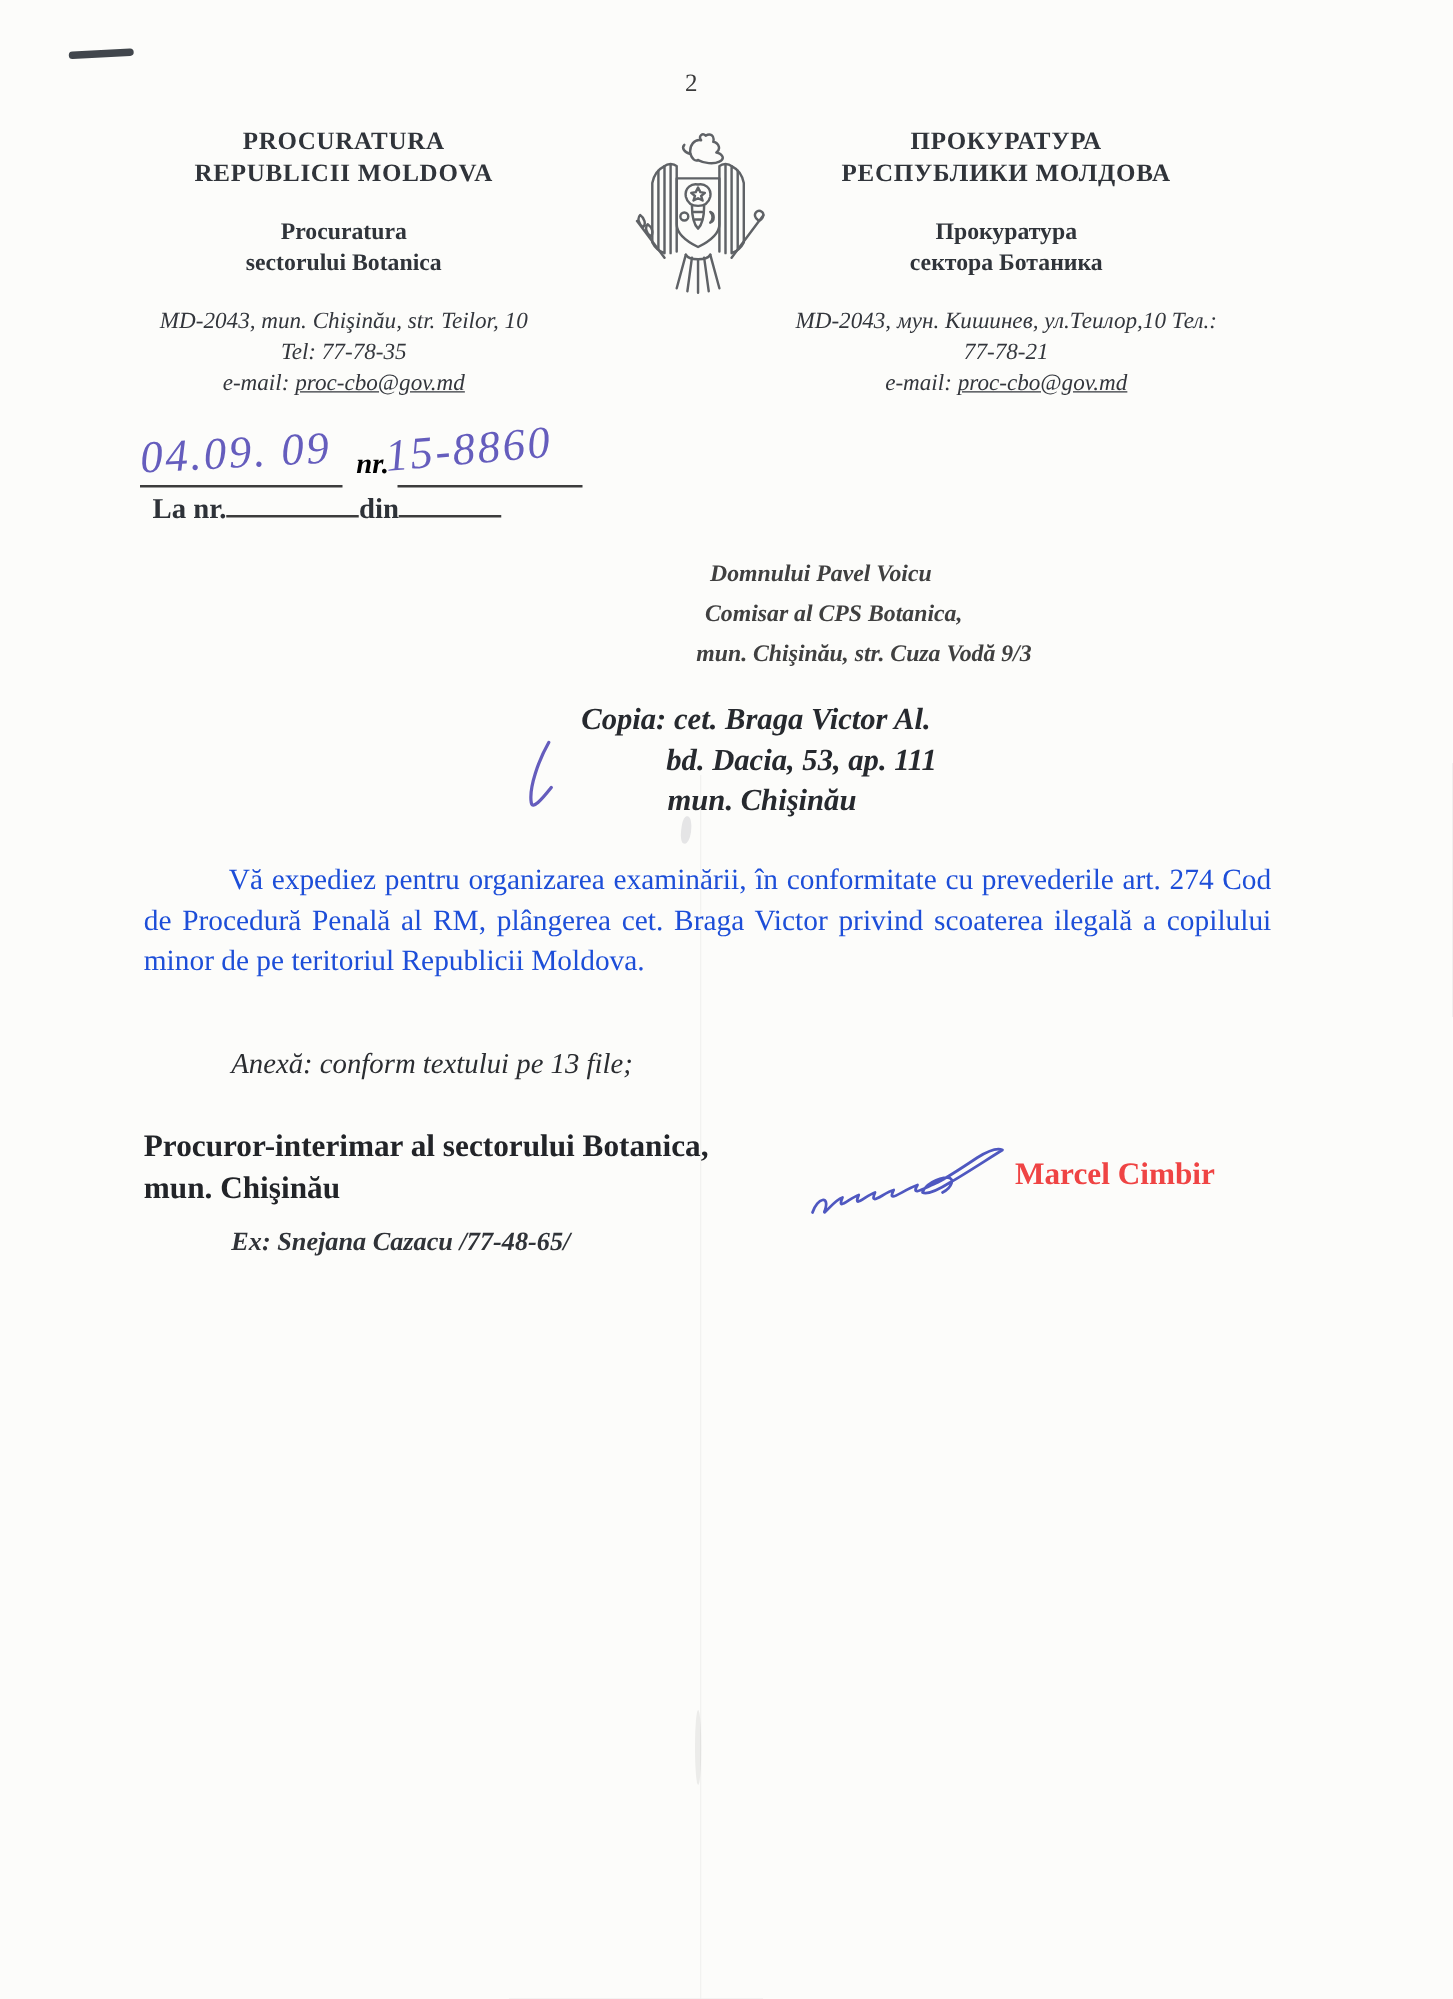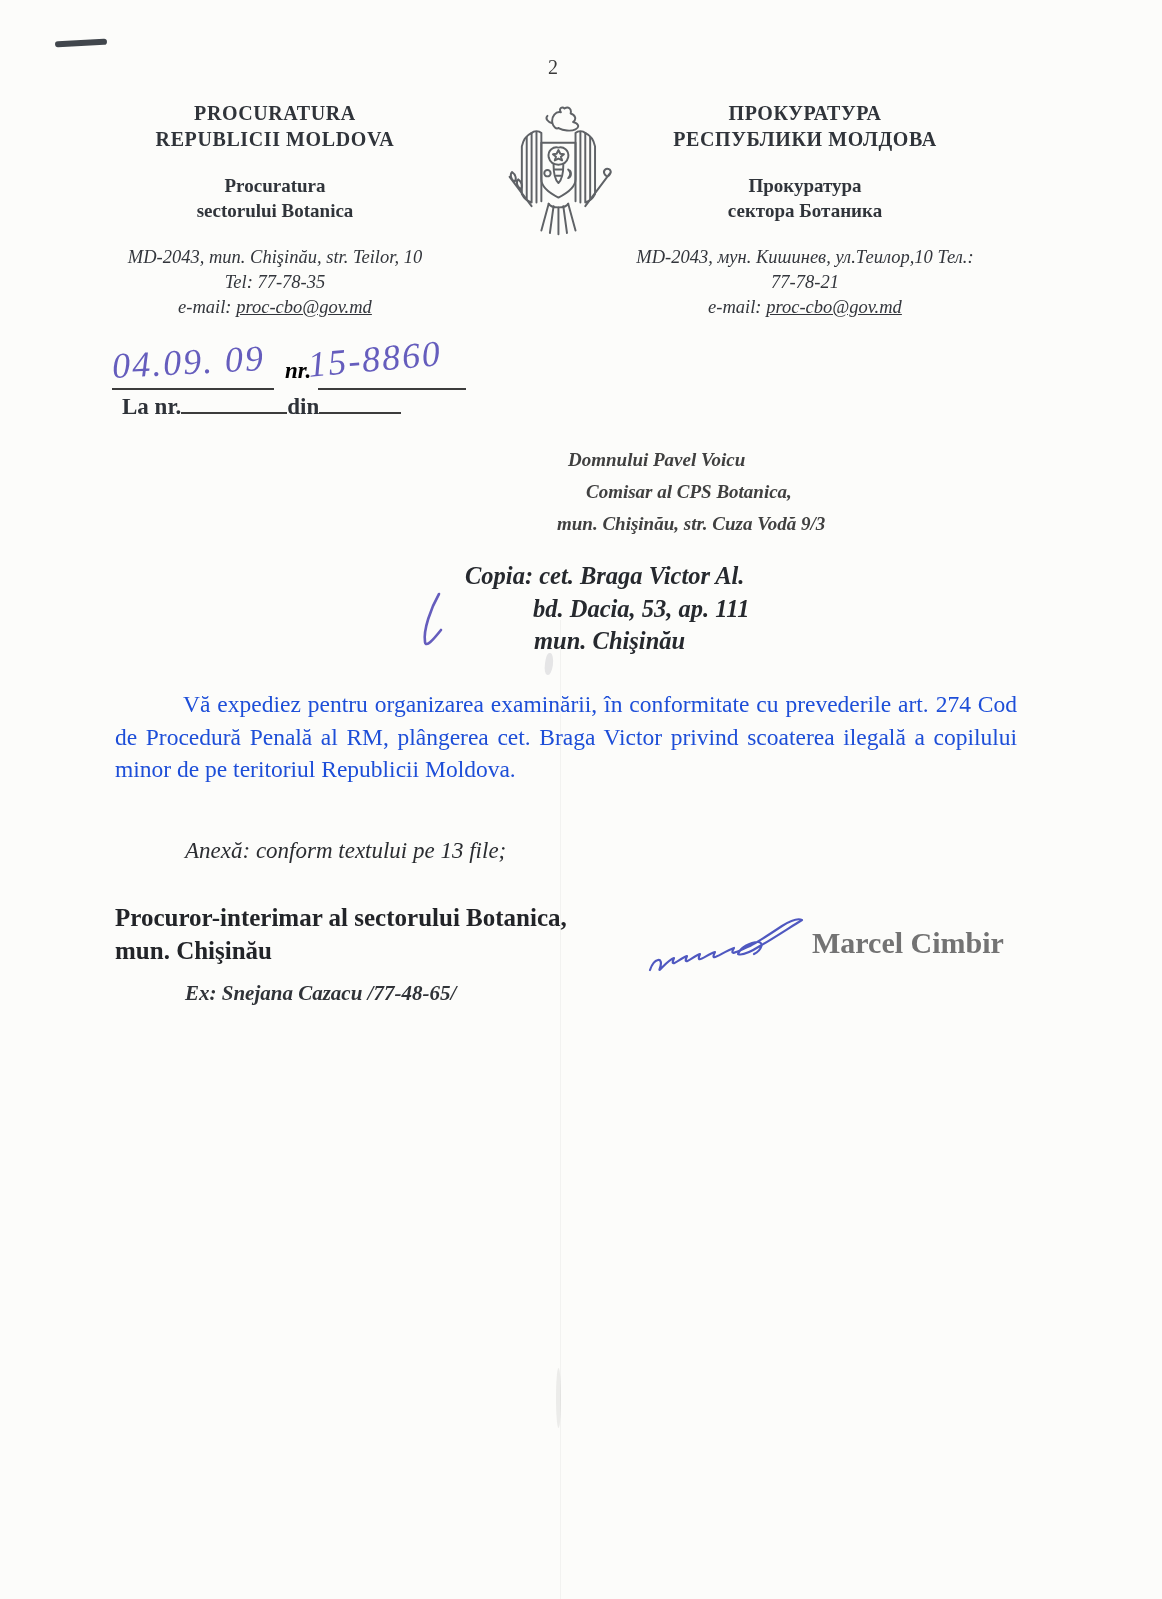--- a/index.html
+++ b/index.html
@@ -44,34 +44,34 @@
   .ul1{left:112px;top:364px;width:162px;height:24px;}
   .ul2{left:318px;top:364px;width:148px;height:24px;}
   .nr-label{left:285px;top:358px;font-weight:bold;font-style:italic;font-size:23px;color:#000000;}
   .lanr-row{left:122px;top:390px;font-weight:bold;font-size:23px;color:#2e3238;}
   .blank1{display:inline-block;width:106px;border-bottom:2px solid #3c3c3c;height:22px;}
   .blank2{display:inline-block;width:82px;border-bottom:2px solid #3c3c3c;height:22px;}
 
   
   .addressee{left:557px;top:444px;font-weight:bold;font-style:italic;font-size:19px;line-height:32px;color:#404040;}
   .addressee .l1{margin-left:11px;}
-  .addressee .l2{margin-left:29px;}
+  .addressee .l2{margin-left:7px;}
   .copy{left:465px;top:560px;font-weight:bold;font-style:italic;font-size:24.5px;line-height:32.5px;color:#26292e;}
   .copy .l2{margin-left:68px;}
   .copy .l3{margin-left:69px;}
   .tick{left:415px;top:590px;width:40px;height:62px;}
 
   
   .body-par{left:115px;top:688px;width:902px;font-size:23.5px;line-height:32.5px;text-align:justify;text-indent:68px;color:#1d4ed8;}
   .annex{left:185px;top:838px;font-size:23px;color:#2b2d31;font-style:italic;}
 
   
   .sig-title{left:115px;top:901px;font-weight:bold;font-size:25px;line-height:33px;color:#222428;}
   .signature{left:642px;top:912px;width:165px;height:72px;}
-  .sig-name{left:812px;top:926px;font-weight:bold;font-size:30px;color:#737373;}
+  .sig-name{left:812px;top:926px;font-weight:bold;font-size:25px;color:#ef4444;}
   .executor{left:185px;top:981px;font-weight:bold;font-style:italic;font-size:21px;color:#303338;}
 </style>
 </head>
 <body>
 
 <div class="paper">
 
   <div class="abs top-dash"></div>
   <div class="abs fold-line"></div>
   <div class="abs smudge"></div>

